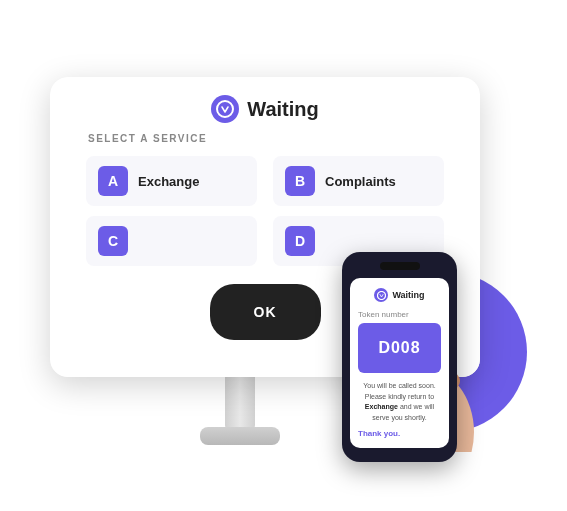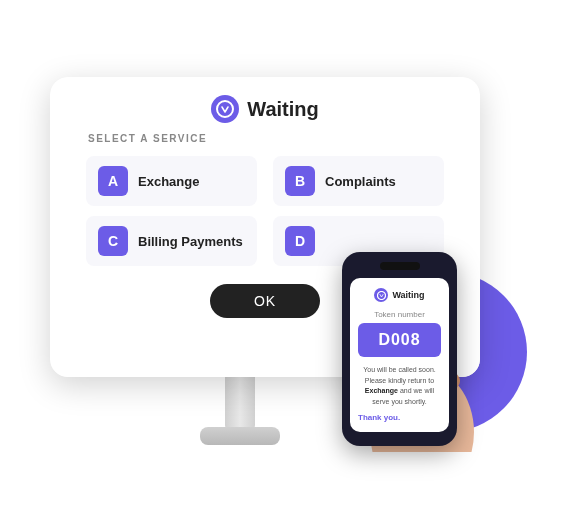--- a/index.html
+++ b/index.html
@@ -138,23 +138,23 @@
       font-weight: 600;
       color: #222;
     }
 
     
     .ok-button {
       background: #222;
       color: #fff;
       border: none;
       border-radius: 24px;
-      padding: 9px 44px;
+      padding: 20px 44px;
       font-size: 14px;
-      font-weight: 400;
+      font-weight: 700;
       letter-spacing: 1px;
       cursor: pointer;
       margin-top: 2px;
     }
 
     
     .kiosk-stand {
       position: absolute;
       top: 310px;
       left: 200px;
@@ -227,32 +227,32 @@
 
     .phone-brand-text {
       font-size: 9px;
       font-weight: 700;
       color: #222;
     }
 
     .token-label {
       font-size: 8px;
       color: #888;
-      text-align: center;
+      text-align: left;
       margin-bottom: 4px;
     }
 
     .token-badge {
       background: #6c5ce7;
       color: #fff;
       border-radius: 6px;
       text-align: center;
       font-size: 16px;
       font-weight: 800;
-      padding: 8px 0;
+      padding: 16px 0;
       margin-bottom: 8px;
       letter-spacing: 1px;
     }
 
     .phone-message {
       font-size: 7px;
       color: #555;
       text-align: center;
       line-height: 1.5;
       margin-bottom: 6px;
@@ -317,21 +317,20 @@
           <span class="service-name">Exchange</span>
         </div>
 
         <div class="service-item">
           <div class="service-badge">B</div>
           <span class="service-name">Complaints</span>
         </div>
 
         <div class="service-item">
           <div class="service-badge">C</div>
-          <span class="service-name">Billing Payments</span>
         </div>
 
         <div class="service-item">
           <div class="service-badge">D</div>
           <span class="service-name"></span>
         </div>
 
       </div>
 
       <button class="ok-button">OK</button>

